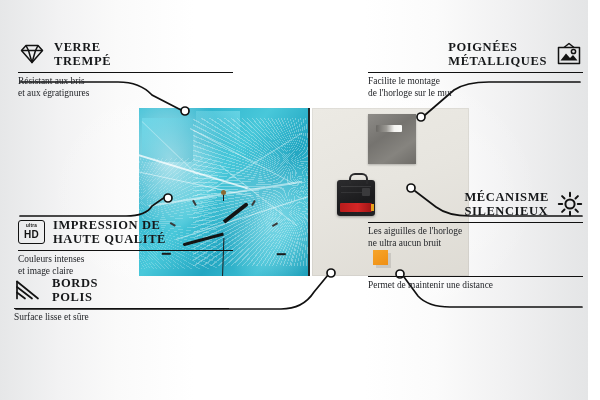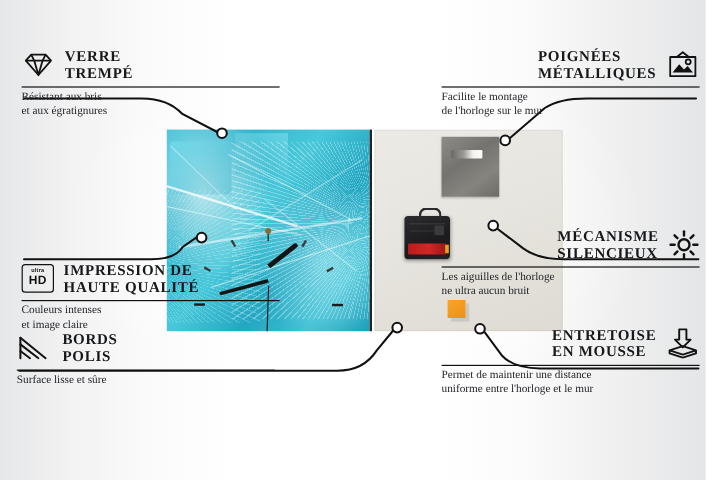--- a/index.html
+++ b/index.html
@@ -319,33 +319,19 @@
       </svg>
     </div>
     <div class="rule"></div>
     <div class="desc">
       <div>Les aiguilles de l'horloge</div>
       <div>ne ultra aucun bruit</div>
     </div>
   </div>
 
   <div class="feat right f-entre">
-    <div class="head">
-      <div class="title">
-        <div>ENTRETOISE</div>
-        <div>EN MOUSSE</div>
-      </div>
-      <svg class="ico" width="28" height="26" viewBox="0 0 28 26">
-        <g fill="none" stroke="#121212" stroke-width="1.6" stroke-linejoin="round">
-          <path d="M11,1.5 L17,1.5 L17,10 L20.5,10 L14,16.5 L7.5,10 L11,10 Z"></path>
-          <path d="M14,15.5 L25,19 L14,22.5 L3,19 Z"></path>
-          <path d="M3,19 L3,21.5 L14,25 L25,21.5 L25,19"></path>
-        </g>
-      </svg>
-    </div>
     <div class="rule"></div>
     <div class="desc">
       <div>Permet de maintenir une distance</div>
-      <div>uniforme entre l'horloge et le mur</div>
     </div>
   </div>
 
 </div>
 
 </body></html>

